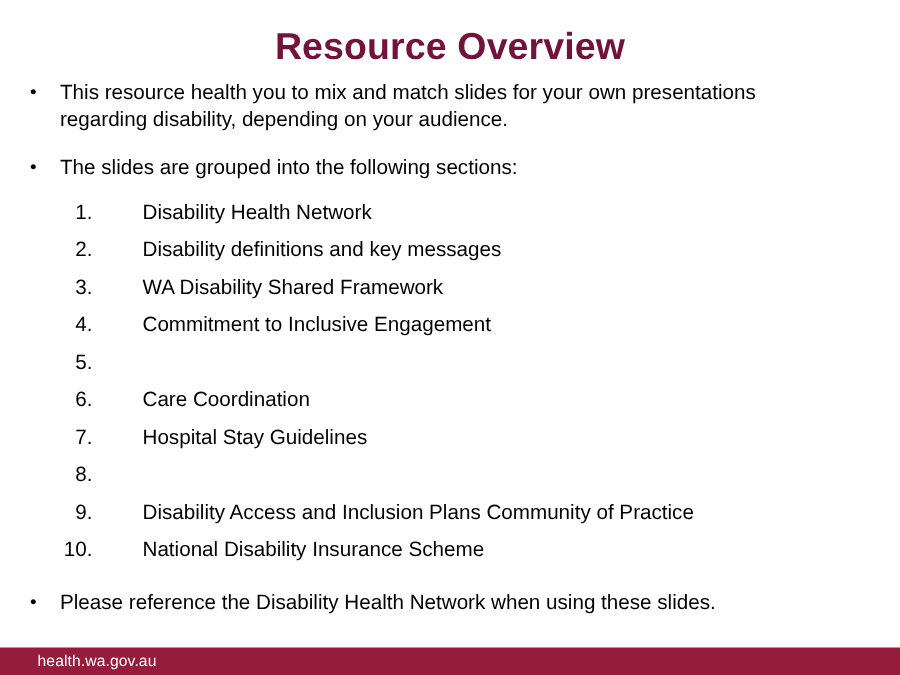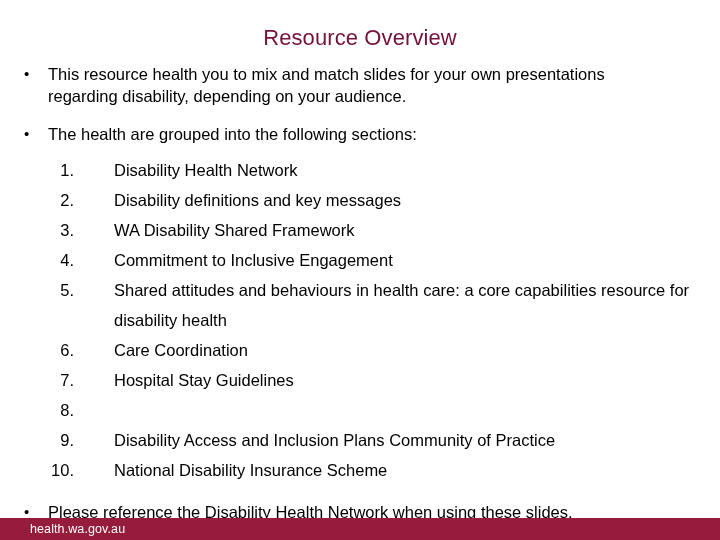--- a/index.html
+++ b/index.html
@@ -23,23 +23,23 @@
   }
 
   
   .slide-title {
     position: absolute;
     top: 21px;
     left: 0;
     width: 720px;
     text-align: center;
     color: #73123c;
-    font-size: 22px;
+    font-size: 30px;
     line-height: 34px;
-    font-weight: 400;
+    font-weight: 700;
     letter-spacing: 0.1px;
     white-space: nowrap;
   }
 
   
   .body-area {
     position: absolute;
     top: 63px;
     left: 0;
     width: 720px;
@@ -126,21 +126,21 @@
 
     <div class="bullet-row">
       <span class="bullet-mark">•</span>
       <span class="bullet-text">This resource health you to mix and match slides for your own presentations regarding disability, depending on your audience.</span>
     </div>
 
     <div class="spacer-md"></div>
 
     <div class="bullet-row">
       <span class="bullet-mark">•</span>
-      <span class="bullet-text">The health are grouped into the following sections:</span>
+      <span class="bullet-text">The slides are grouped into the following sections:</span>
     </div>
 
     <div class="spacer-sm"></div>
 
     <div class="numbered-list">
 
       <div class="num-row">
         <span class="num-mark">1.</span>
         <span class="num-text">Disability Health Network</span>
       </div>
@@ -155,21 +155,20 @@
         <span class="num-text">WA Disability Shared Framework</span>
       </div>
 
       <div class="num-row">
         <span class="num-mark">4.</span>
         <span class="num-text">Commitment to Inclusive Engagement</span>
       </div>
 
       <div class="num-row">
         <span class="num-mark">5.</span>
-        <span class="num-text">Shared attitudes and behaviours in health care: a core capabilities resource for disability health</span>
       </div>
 
       <div class="num-row">
         <span class="num-mark">6.</span>
         <span class="num-text">Care Coordination</span>
       </div>
 
       <div class="num-row">
         <span class="num-mark">7.</span>
         <span class="num-text">Hospital Stay Guidelines</span>

